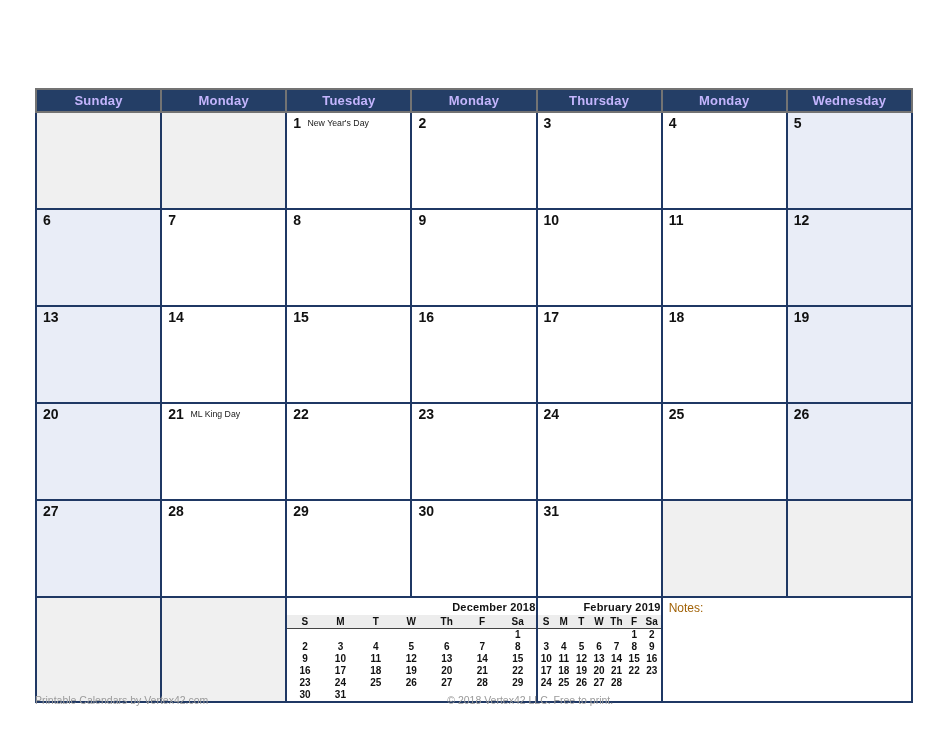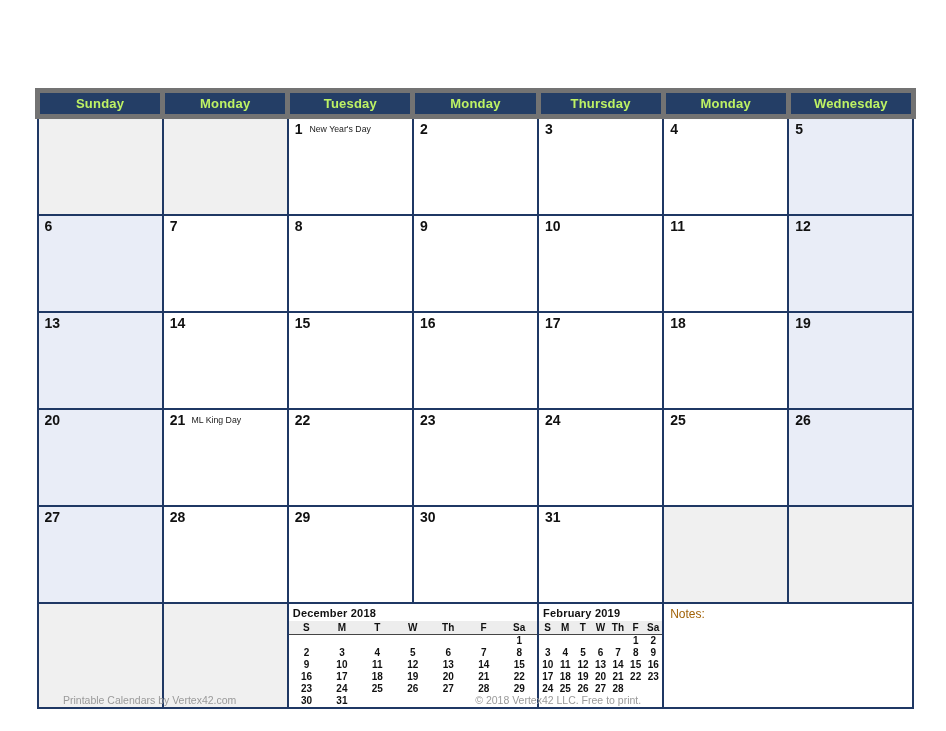--- a/index.html
+++ b/index.html
@@ -45,28 +45,28 @@
     left: 35px;
     top: 88px;
     width: 876px;
     border-collapse: collapse;
     table-layout: fixed;
   }
   .cal col { width: 125.14px; }
 
   .cal th {
     background: #243E66;
-    color: #bef264;
+    color: #c4b5fd;
     font-size: 13px;
     font-weight: bold;
     height: 21px;
     line-height: 21px;
     padding: 0;
     text-align: center;
-    border: 5px solid #737373;
+    border: 2px solid #737373;
     letter-spacing: 0.2px;
   }
 
   .cal td {
     border: 2px solid #1F3864;
     padding: 0;
     vertical-align: top;
     height: 95px;
     background: #ffffff;
     position: relative;
@@ -106,21 +106,21 @@
     box-sizing: border-box;
   }
   .mini {
     width: 100%;
     border-collapse: collapse;
     table-layout: fixed;
     font-size: 10px;
     color: #111111;
   }
   .mini-title {
-    text-align: left;
+    text-align: right;
     font-size: 11px;
     font-weight: bold;
     color: #111111;
     padding: 3px 0 2px 4px;
     letter-spacing: 0.2px;
   }
   .mini th {
     background: #EDEDED;
     border: none;
     border-bottom: 1px solid #444444;
@@ -160,21 +160,20 @@
   .footer {
     position: absolute;
     left: 35px;
     top: 692px;
     width: 876px;
     height: 16px;
     font-size: 10.5px;
     color: #9a9a9a;
     display: flex;
     align-items: center;
-    margin-left: 28px;
   }
   .footer .f-left   { width: 33%; text-align: left; }
   .footer .f-center { width: 34%; text-align: center; }
   .footer .f-right  { width: 33%; text-align: right; }
 </style>
 </head>
 <body>
 
 <div class="page">
 

